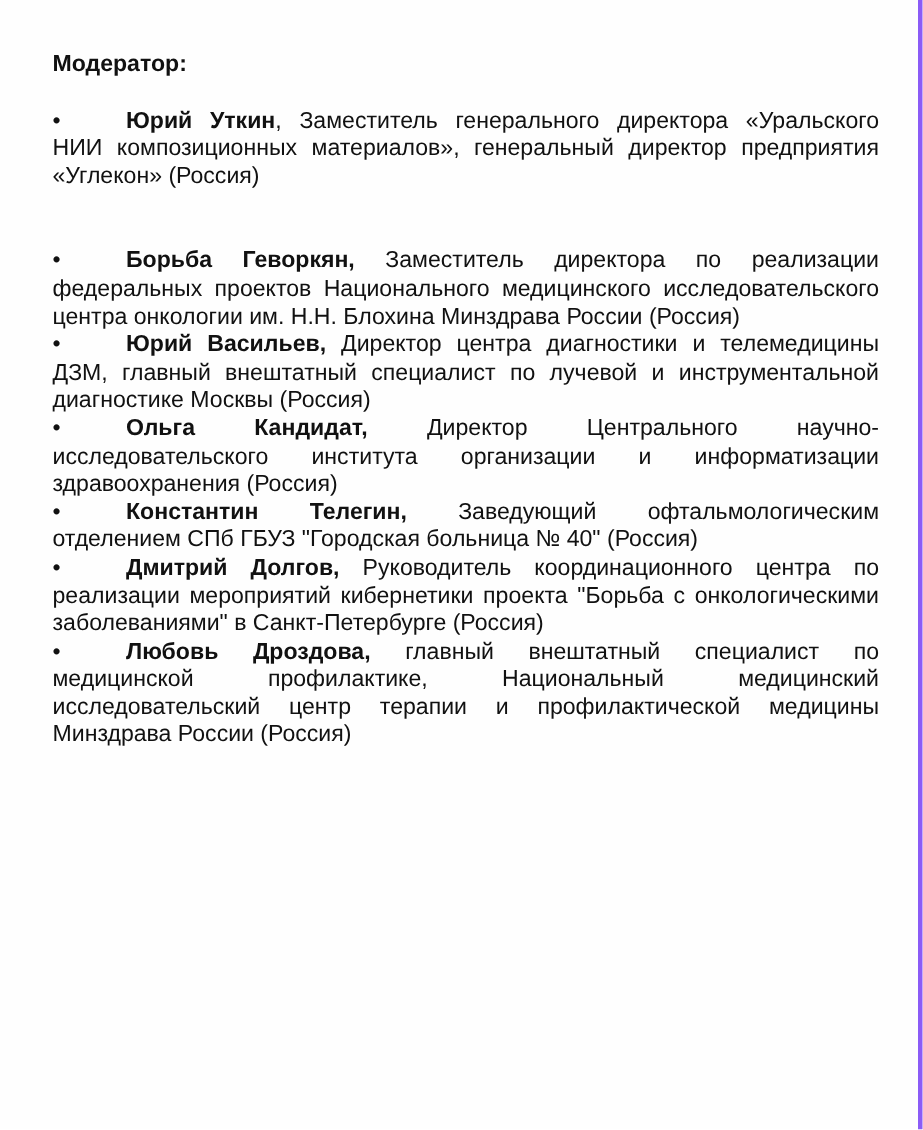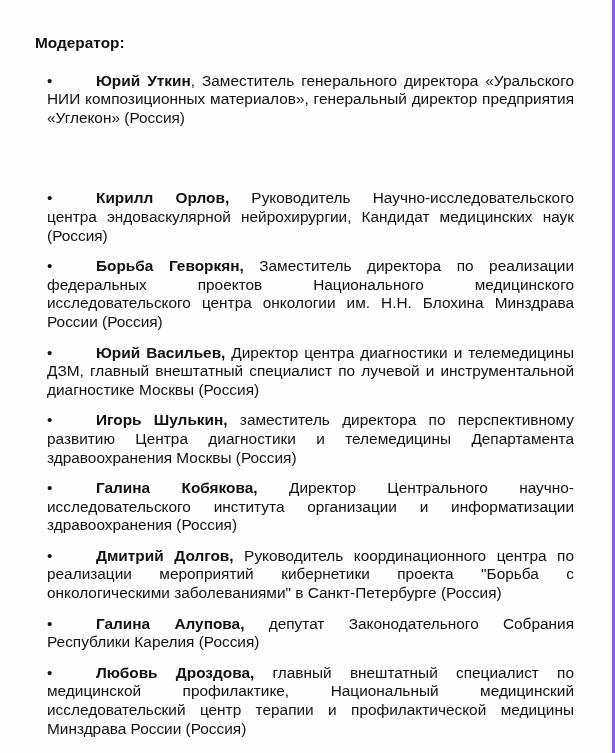--- a/index.html
+++ b/index.html
@@ -32,21 +32,21 @@
       font-size: 15.4px;
       line-height: 18.6px;
     }
     .heading {
       font-weight: bold;
       margin: 0;
     }
     .moderator-heading { margin-bottom: 19px; }
     .entry {
       text-align: justify;
-      margin: 12px;
+      margin: 0;
       position: relative;
     }
     .entry .bullet {
       display: inline-block;
       width: 49px;
       font-weight: normal;
     }
     .entry .name { font-weight: bold; }
     .spacer { height: 19px; }
     .section {
@@ -68,24 +68,22 @@
     <p class="heading moderator-heading">Модератор:</p>
 
     <p class="entry"><span class="bullet">•</span><span class="name">Юрий Уткин</span><span>, Заместитель генерального директора «Уральского НИИ композиционных материалов», генеральный директор предприятия «Углекон» (Россия)</span></p>
 
     <div class="spacer"></div>
 
 
     <div class="spacer"></div>
 
     <div>
-      <p class="entry"><span class="bullet">•</span><span class="name">Кирилл Орлов,</span><span> Руководитель Научно-исследовательского центра эндоваскулярной нейрохирургии, Кандидат медицинских наук (Россия)</span></p>
       <p class="entry"><span class="bullet">•</span><span class="name">Борьба Геворкян,</span><span> Заместитель директора по реализации федеральных проектов Национального медицинского исследовательского центра онкологии им. Н.Н. Блохина Минздрава России (Россия)</span></p>
       <p class="entry"><span class="bullet">•</span><span class="name">Юрий Васильев,</span><span> Директор центра диагностики и телемедицины ДЗМ, главный внештатный специалист по лучевой и инструментальной диагностике Москвы (Россия)</span></p>
-      <p class="entry"><span class="bullet">•</span><span class="name">Игорь Шулькин,</span><span> заместитель директора по перспективному развитию Центра диагностики и телемедицины Департамента здравоохранения Москвы (Россия)</span></p>
-      <p class="entry"><span class="bullet">•</span><span class="name">Галина Кобякова,</span><span> Директор Центрального научно-исследовательского института организации и информатизации здравоохранения (Россия)</span></p>
+      <p class="entry"><span class="bullet">•</span><span class="name">Ольга Кандидат,</span><span> Директор Центрального научно-исследовательского института организации и информатизации здравоохранения (Россия)</span></p>
+      <p class="entry"><span class="bullet">•</span><span class="name">Константин Телегин,</span><span> Заведующий офтальмологическим отделением СПб ГБУЗ "Городская больница № 40" (Россия)</span></p>
       <p class="entry"><span class="bullet">•</span><span class="name">Дмитрий Долгов,</span><span> Руководитель координационного центра по реализации мероприятий кибернетики проекта "Борьба с онкологическими заболеваниями" в Санкт-Петербурге (Россия)</span></p>
-      <p class="entry"><span class="bullet">•</span><span class="name">Галина Алупова,</span><span> депутат Законодательного Собрания Республики Карелия (Россия)</span></p>
       <p class="entry"><span class="bullet">•</span><span class="name">Любовь Дроздова,</span><span> главный внештатный специалист по медицинской профилактике, Национальный медицинский исследовательский центр терапии и профилактической медицины Минздрава России (Россия)</span></p>
     </div>
 
   </div>
 </div>
 
 </body></html>

